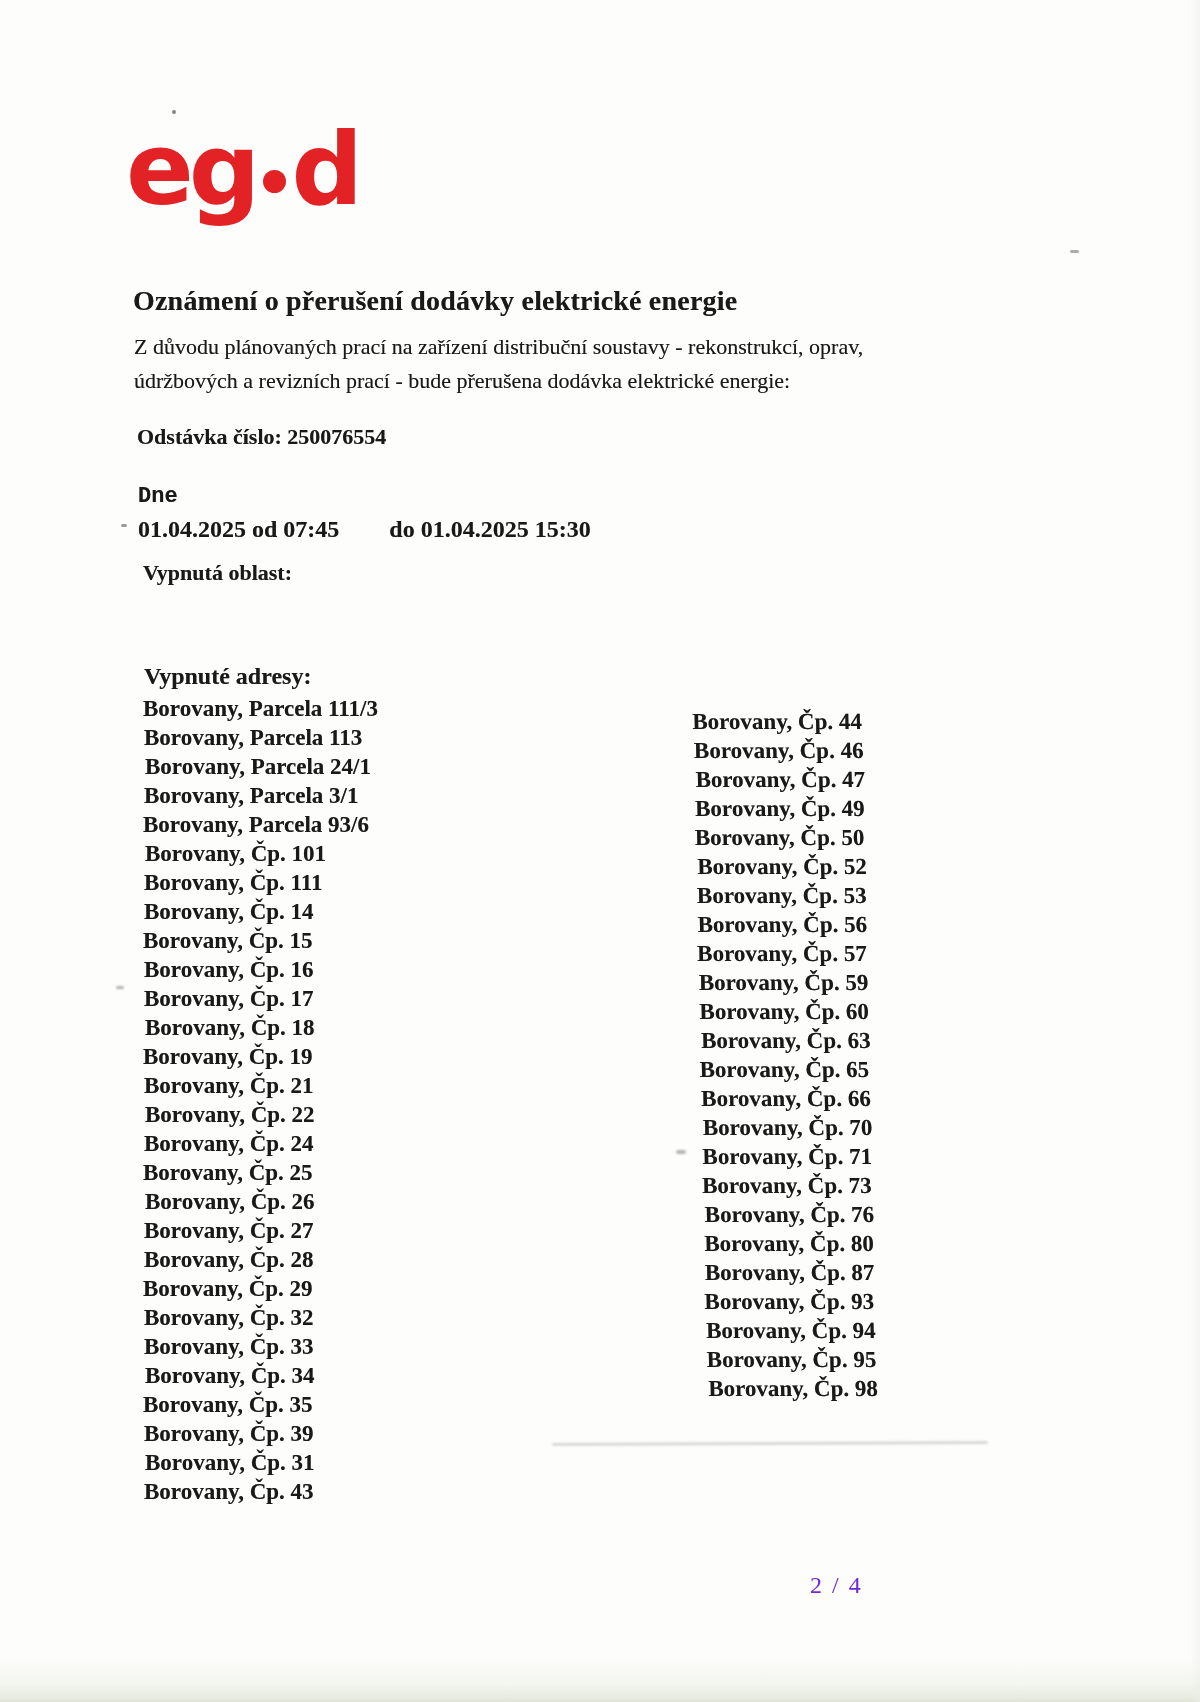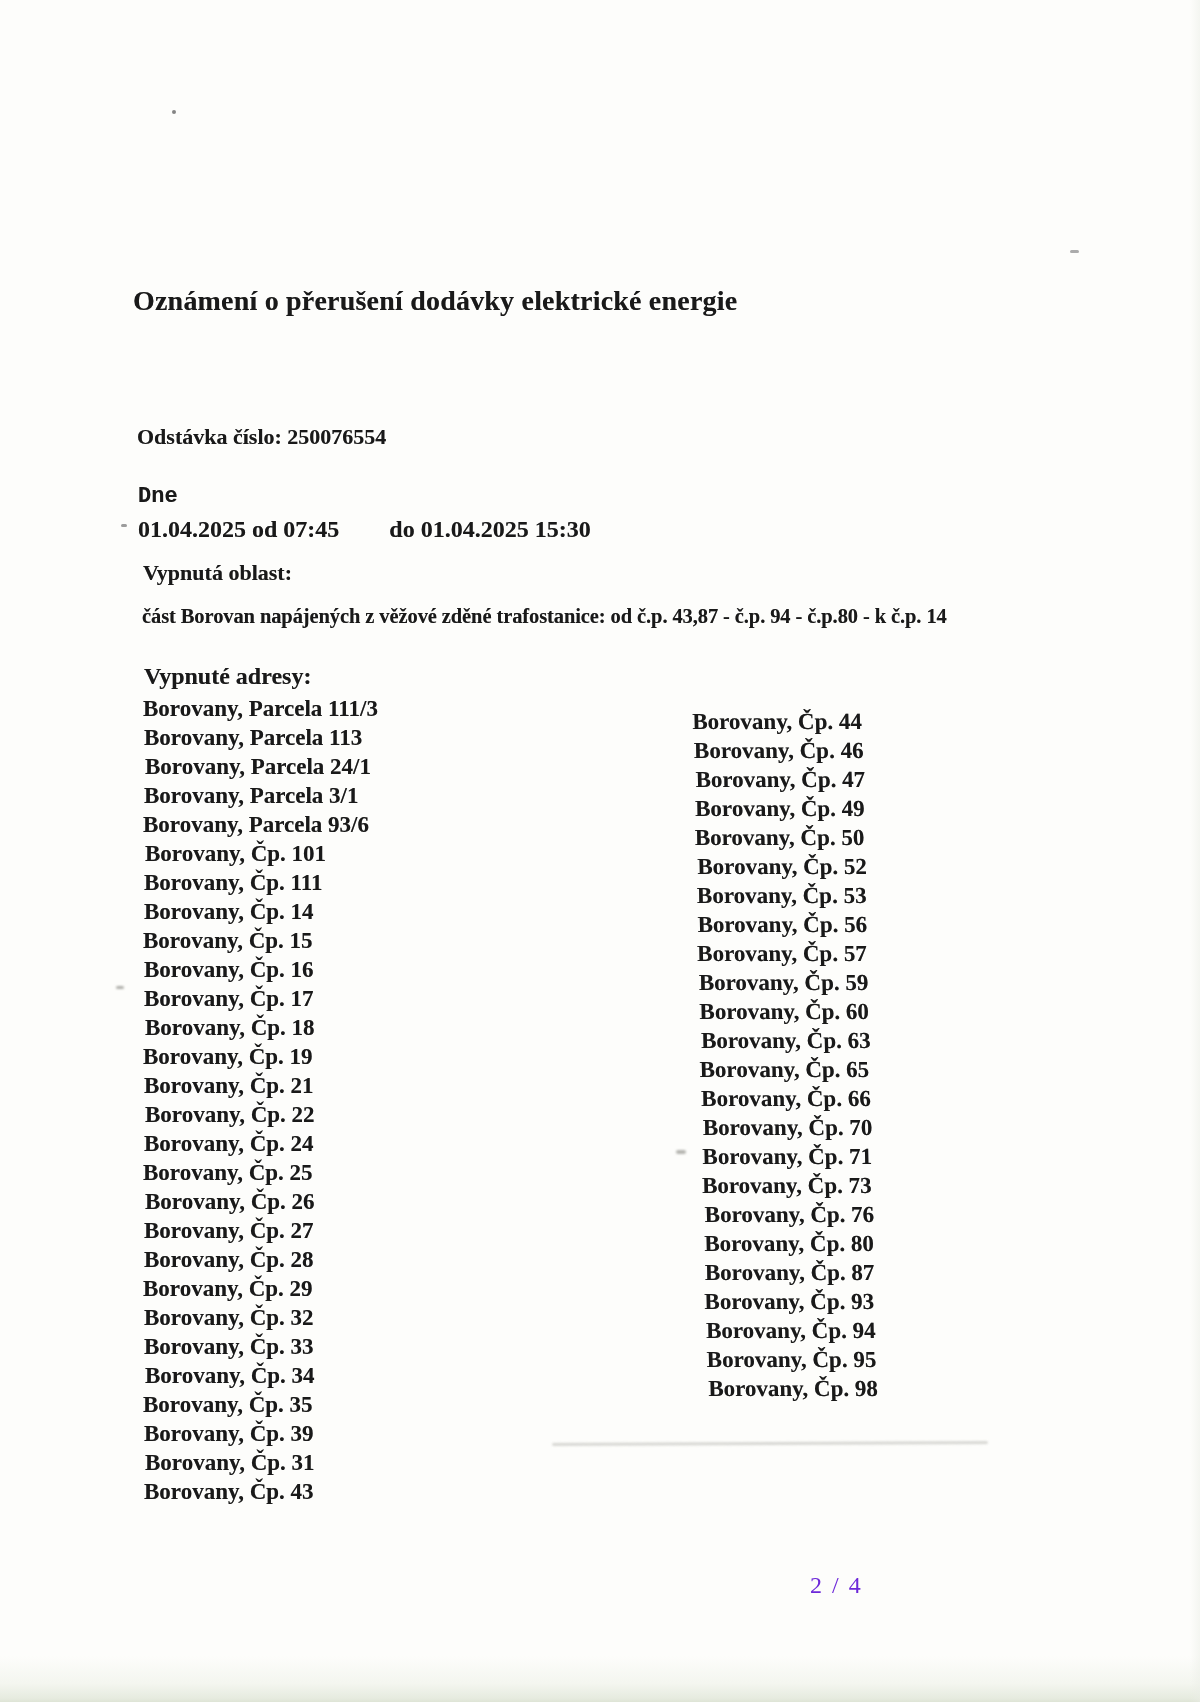--- a/index.html
+++ b/index.html
@@ -174,39 +174,45 @@
     right: 0; top: 0;
     width: 10px; height: 100%;
     background: linear-gradient(to left, rgba(235,238,231,0.5), rgba(235,238,231,0));
   }
 </style>
 </head>
 <body>
 
 <div class="page">
 
+  <div class="logo">
+    <span class="word" style="color: rgb(227, 34, 38);">eg</span><span class="dot" style="background: rgb(227, 34, 38);"></span><span class="word" style="color: rgb(227, 34, 38);">d</span>
+  </div>
 
   <h1 class="title doc-text">Oznámení o přerušení dodávky elektrické energie</h1>
 
+  <div class="intro doc-text">
+    <div>Z důvodu plánovaných prací na zařízení distribuční soustavy - rekonstrukcí, oprav,</div>
+    <div>údržbových a revizních prací - bude přerušena dodávka elektrické energie:</div>
+  </div>
 
   <div class="outage-line doc-text">
     <span>Odstávka číslo:</span>
     <span>250076554</span>
   </div>
 
   <div class="dne-label doc-text">Dne</div>
 
   <div class="date-line doc-text">
     <span class="from">01.04.2025 od 07:45</span>
     <span class="to">do 01.04.2025 15:30</span>
   </div>
 
   <div class="area-label doc-text">Vypnutá oblast:</div>
 
-  <div class="area-desc doc-text">část Borovan napájených z věžové zděné trafostanice: od č.p. 43,87 - č.p. 94 - č.p.80 - k č.p. 14</div>
 
   <div class="addresses-label doc-text">Vypnuté adresy:</div>
 
   <ul class="addr-list addr-col1 doc-text">
       <li>Borovany, Parcela 111/3</li>
       <li>Borovany, Parcela 113</li>
       <li>Borovany, Parcela 24/1</li>
       <li>Borovany, Parcela 3/1</li>
       <li>Borovany, Parcela 93/6</li>
       <li>Borovany, Čp. 101</li>

